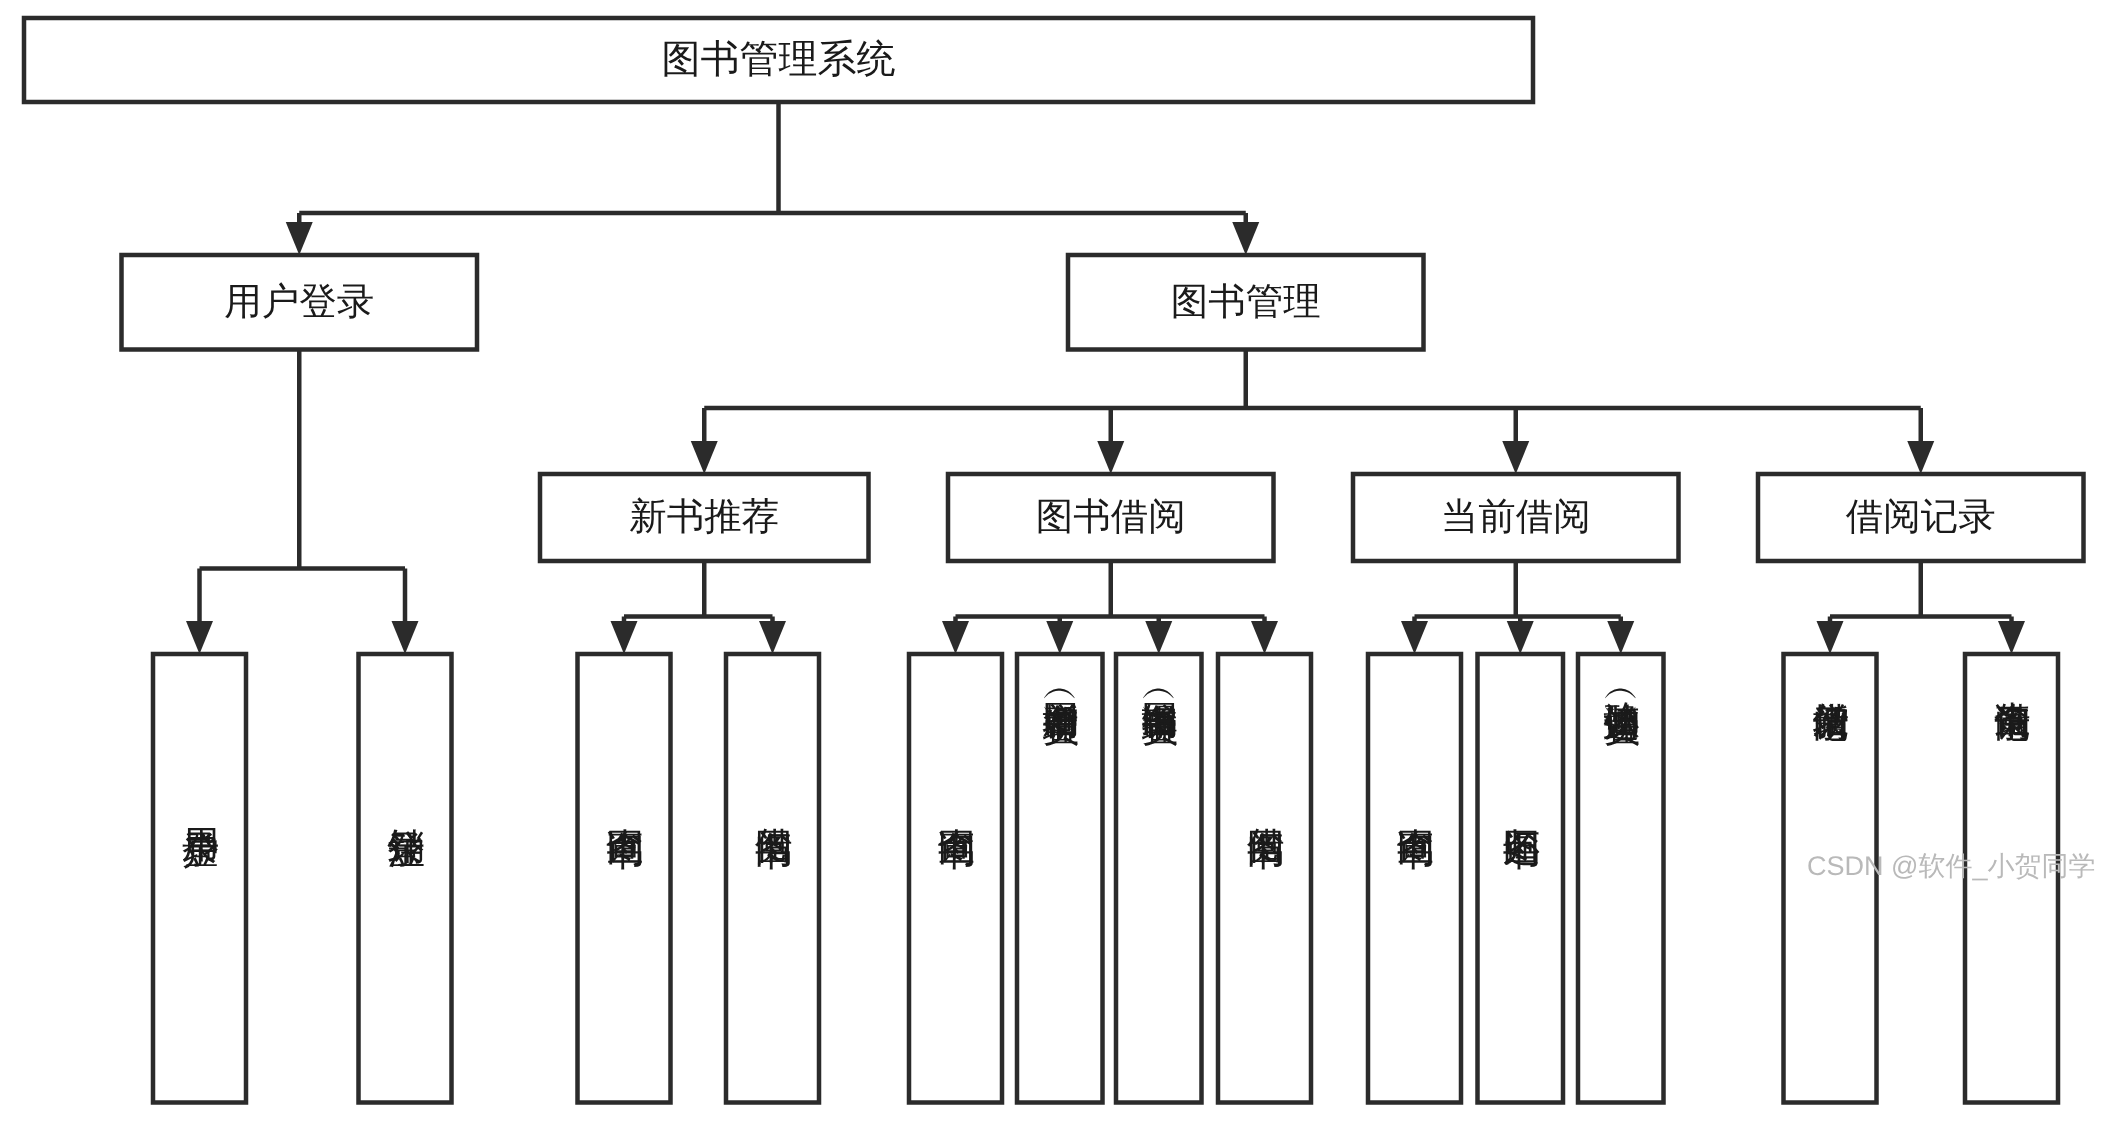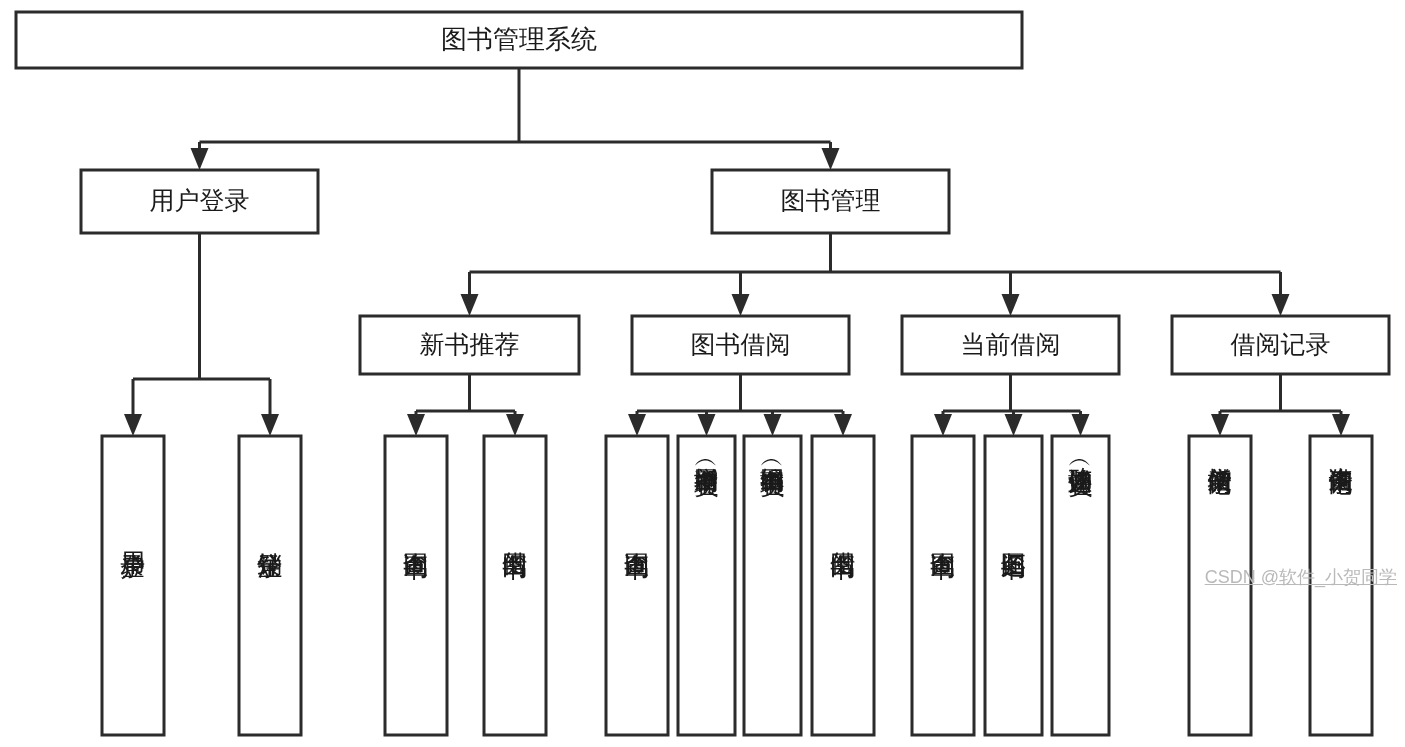--- a/index.html
+++ b/index.html
@@ -72,21 +72,20 @@
     pointer-events: none;
   }
   .watermark {
     position: absolute;
     right: 8px;
     bottom: 4px;
     font-family: "Liberation Sans", "DejaVu Sans", sans-serif;
     font-size: 18px;
     color: #b9b9b9;
     white-space: nowrap;
-    text-decoration: underline;
   }
 </style>
 </head>
 <body>
 
 <div id="diagram-root">
 
   <svg class="diagram-canvas" viewBox="0 0 1405 747">
     <g id="connectors-layer">
         <line x1="519" y1="68" x2="519" y2="142" class="connector"></line>

